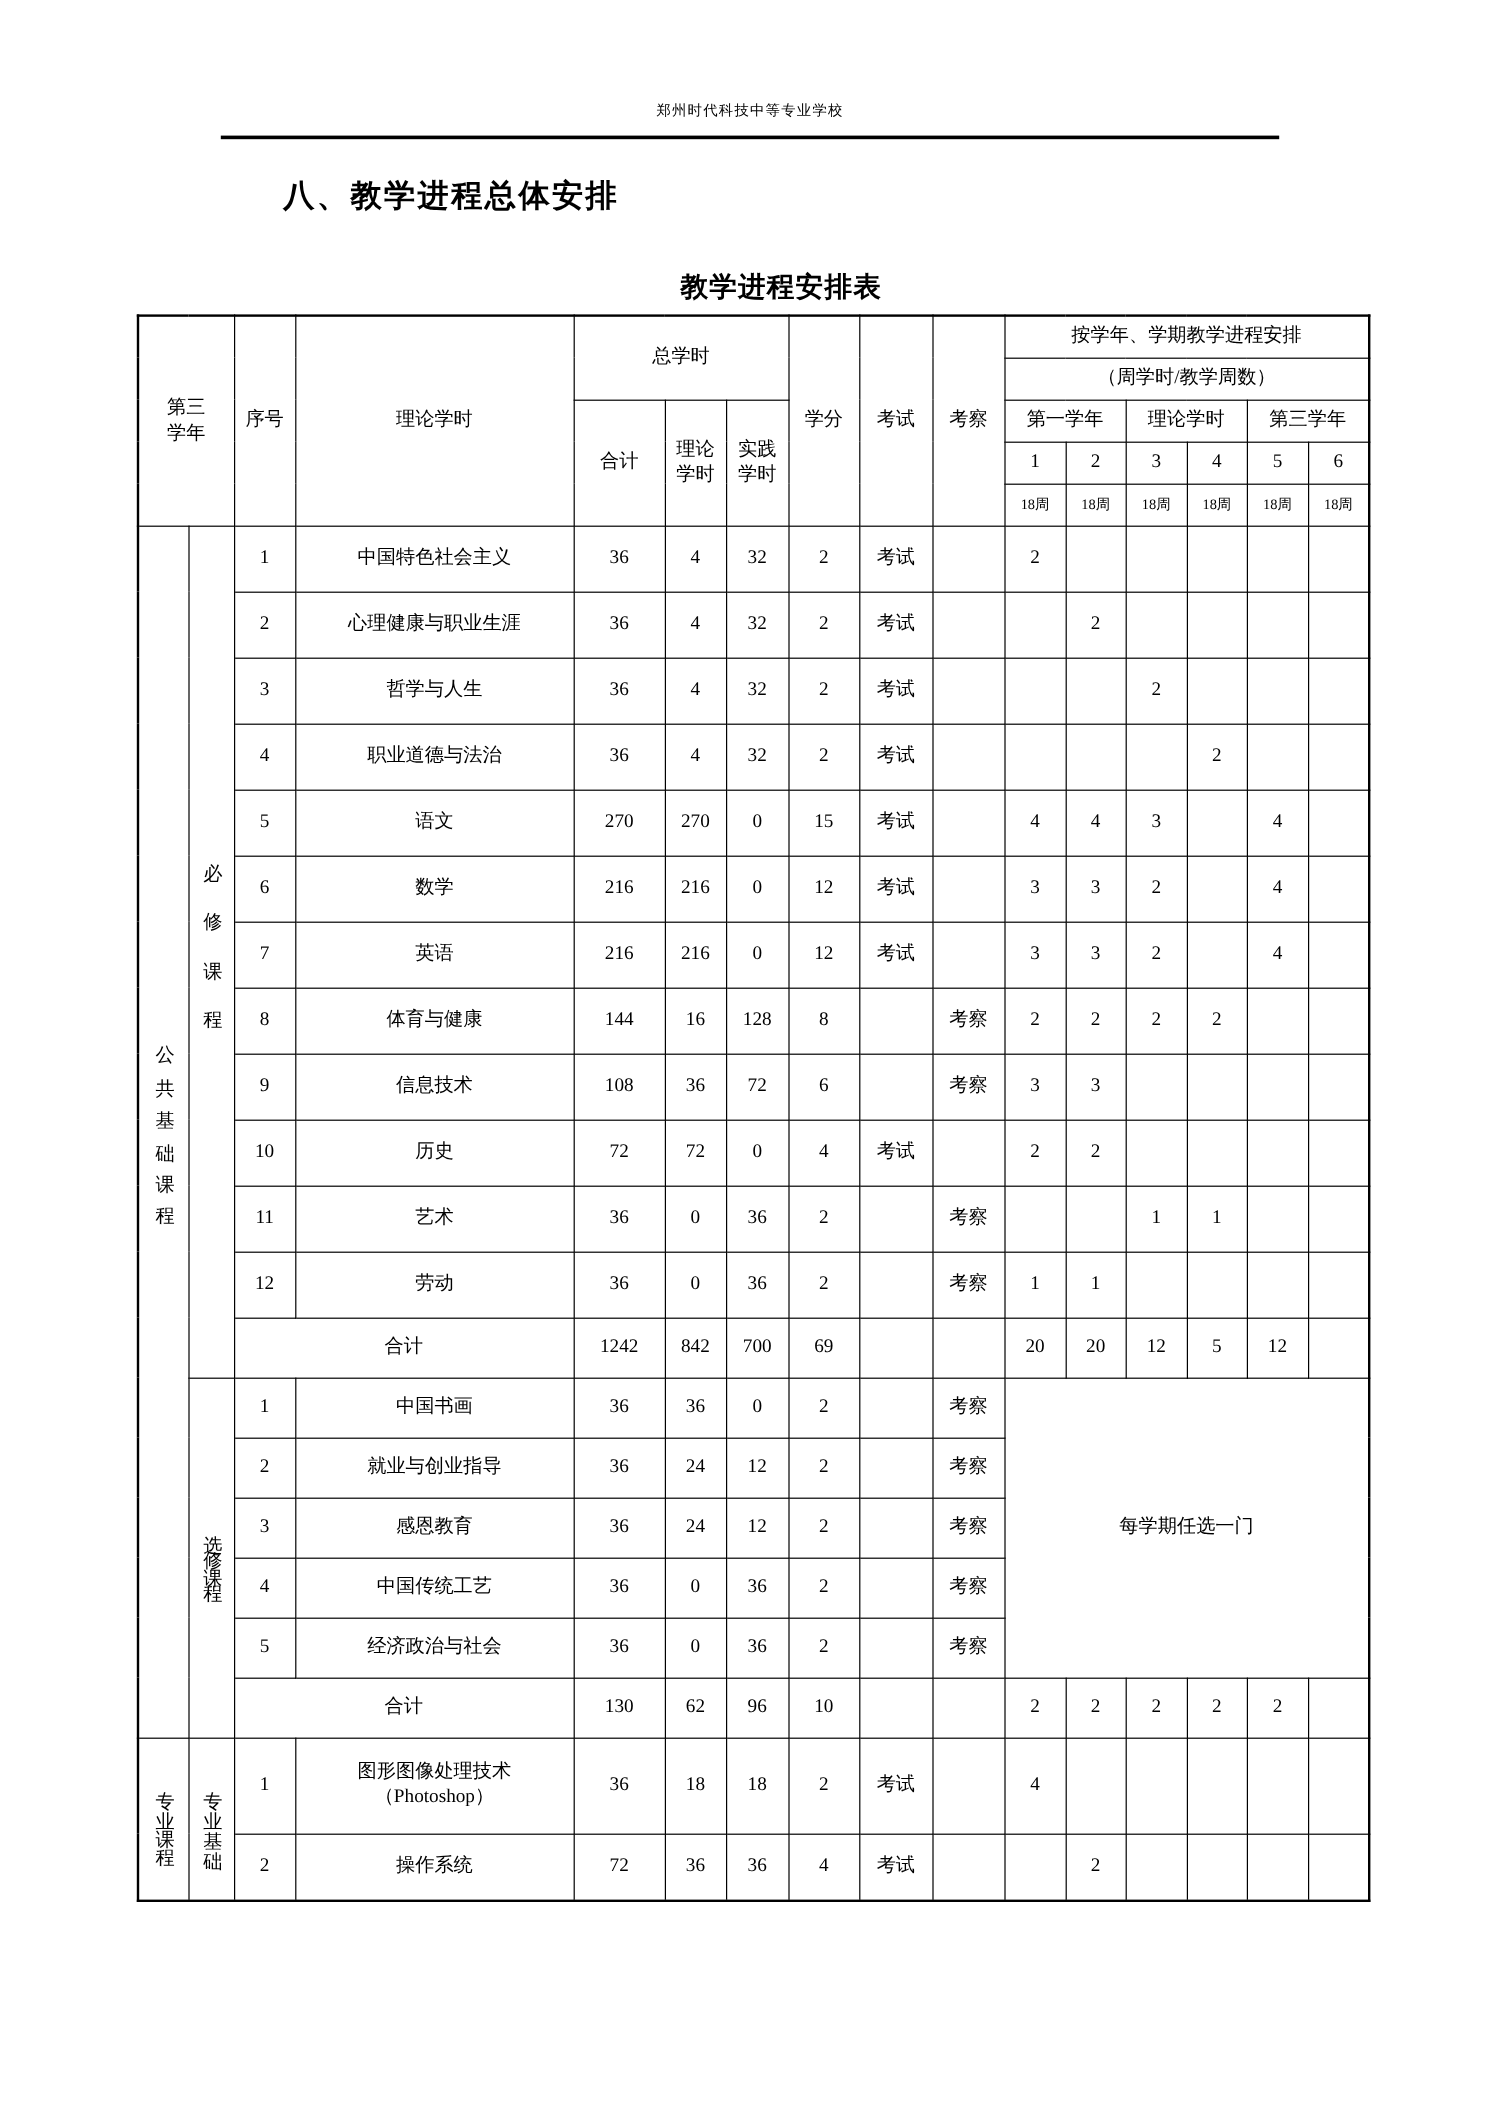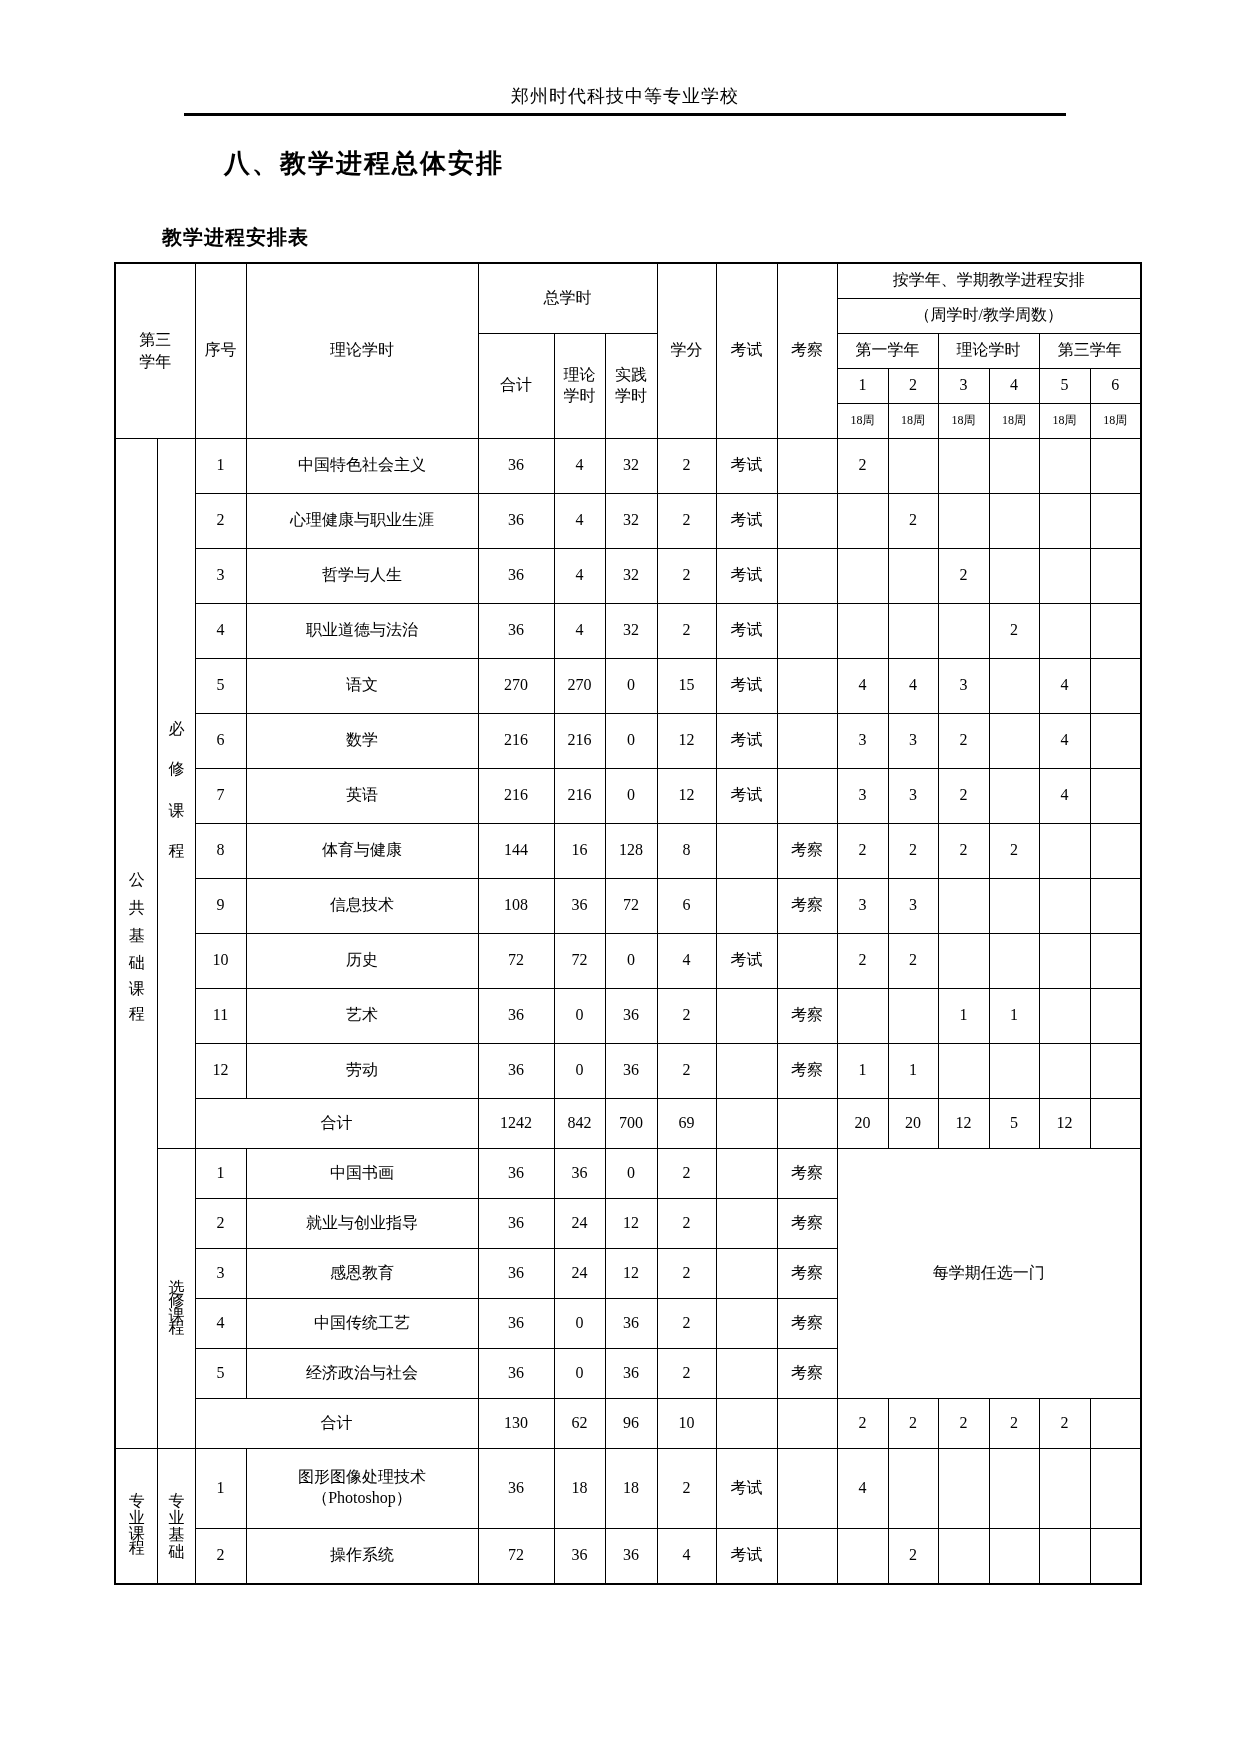--- a/index.html
+++ b/index.html
@@ -2,33 +2,33 @@
 <html><head>
 <meta charset="utf-8">
 <style>
   html,body { margin:0; padding:0; }
   body {
     width:1241px; height:1754px; background:#ffffff; position:relative;
     font-family:"Liberation Serif","DejaVu Serif",serif; color:#000;
   }
   .school-name {
     position:absolute; top:84px; left:184px; width:882px;
-    text-align:center; font-size:18px; letter-spacing:1px;
+    text-align:center; font-size:12px; letter-spacing:1px;
   }
   .header-rule {
     position:absolute; top:113px; left:184px; width:882px; height:3px; background:#000;
   }
   .section-title {
-    position:absolute; top:146px; left:224px; margin:0;
+    position:absolute; top:146px; left:236px; margin:0;
     font-size:26px; font-weight:bold; letter-spacing:2px;
     font-family:"Liberation Sans","DejaVu Sans",sans-serif;
   }
   .table-title {
     position:absolute; top:224px; left:114px; width:1026px; margin:0;
-    text-indent:48px; font-size:20px; font-weight:bold;
+    text-align:center; text-indent:48px; font-size:23px; font-weight:bold;
     letter-spacing:1px; font-family:"Liberation Sans","DejaVu Sans",sans-serif;
   }
   table.schedule {
     position:absolute; top:262px; left:114px; width:1026px;
     border-collapse:collapse; table-layout:fixed; border:2px solid #000;
   }
   th, td {
     border:1px solid #000; text-align:center; vertical-align:middle;
     font-weight:normal; font-size:16px; padding:0; overflow:hidden;
     line-height:1.3;

